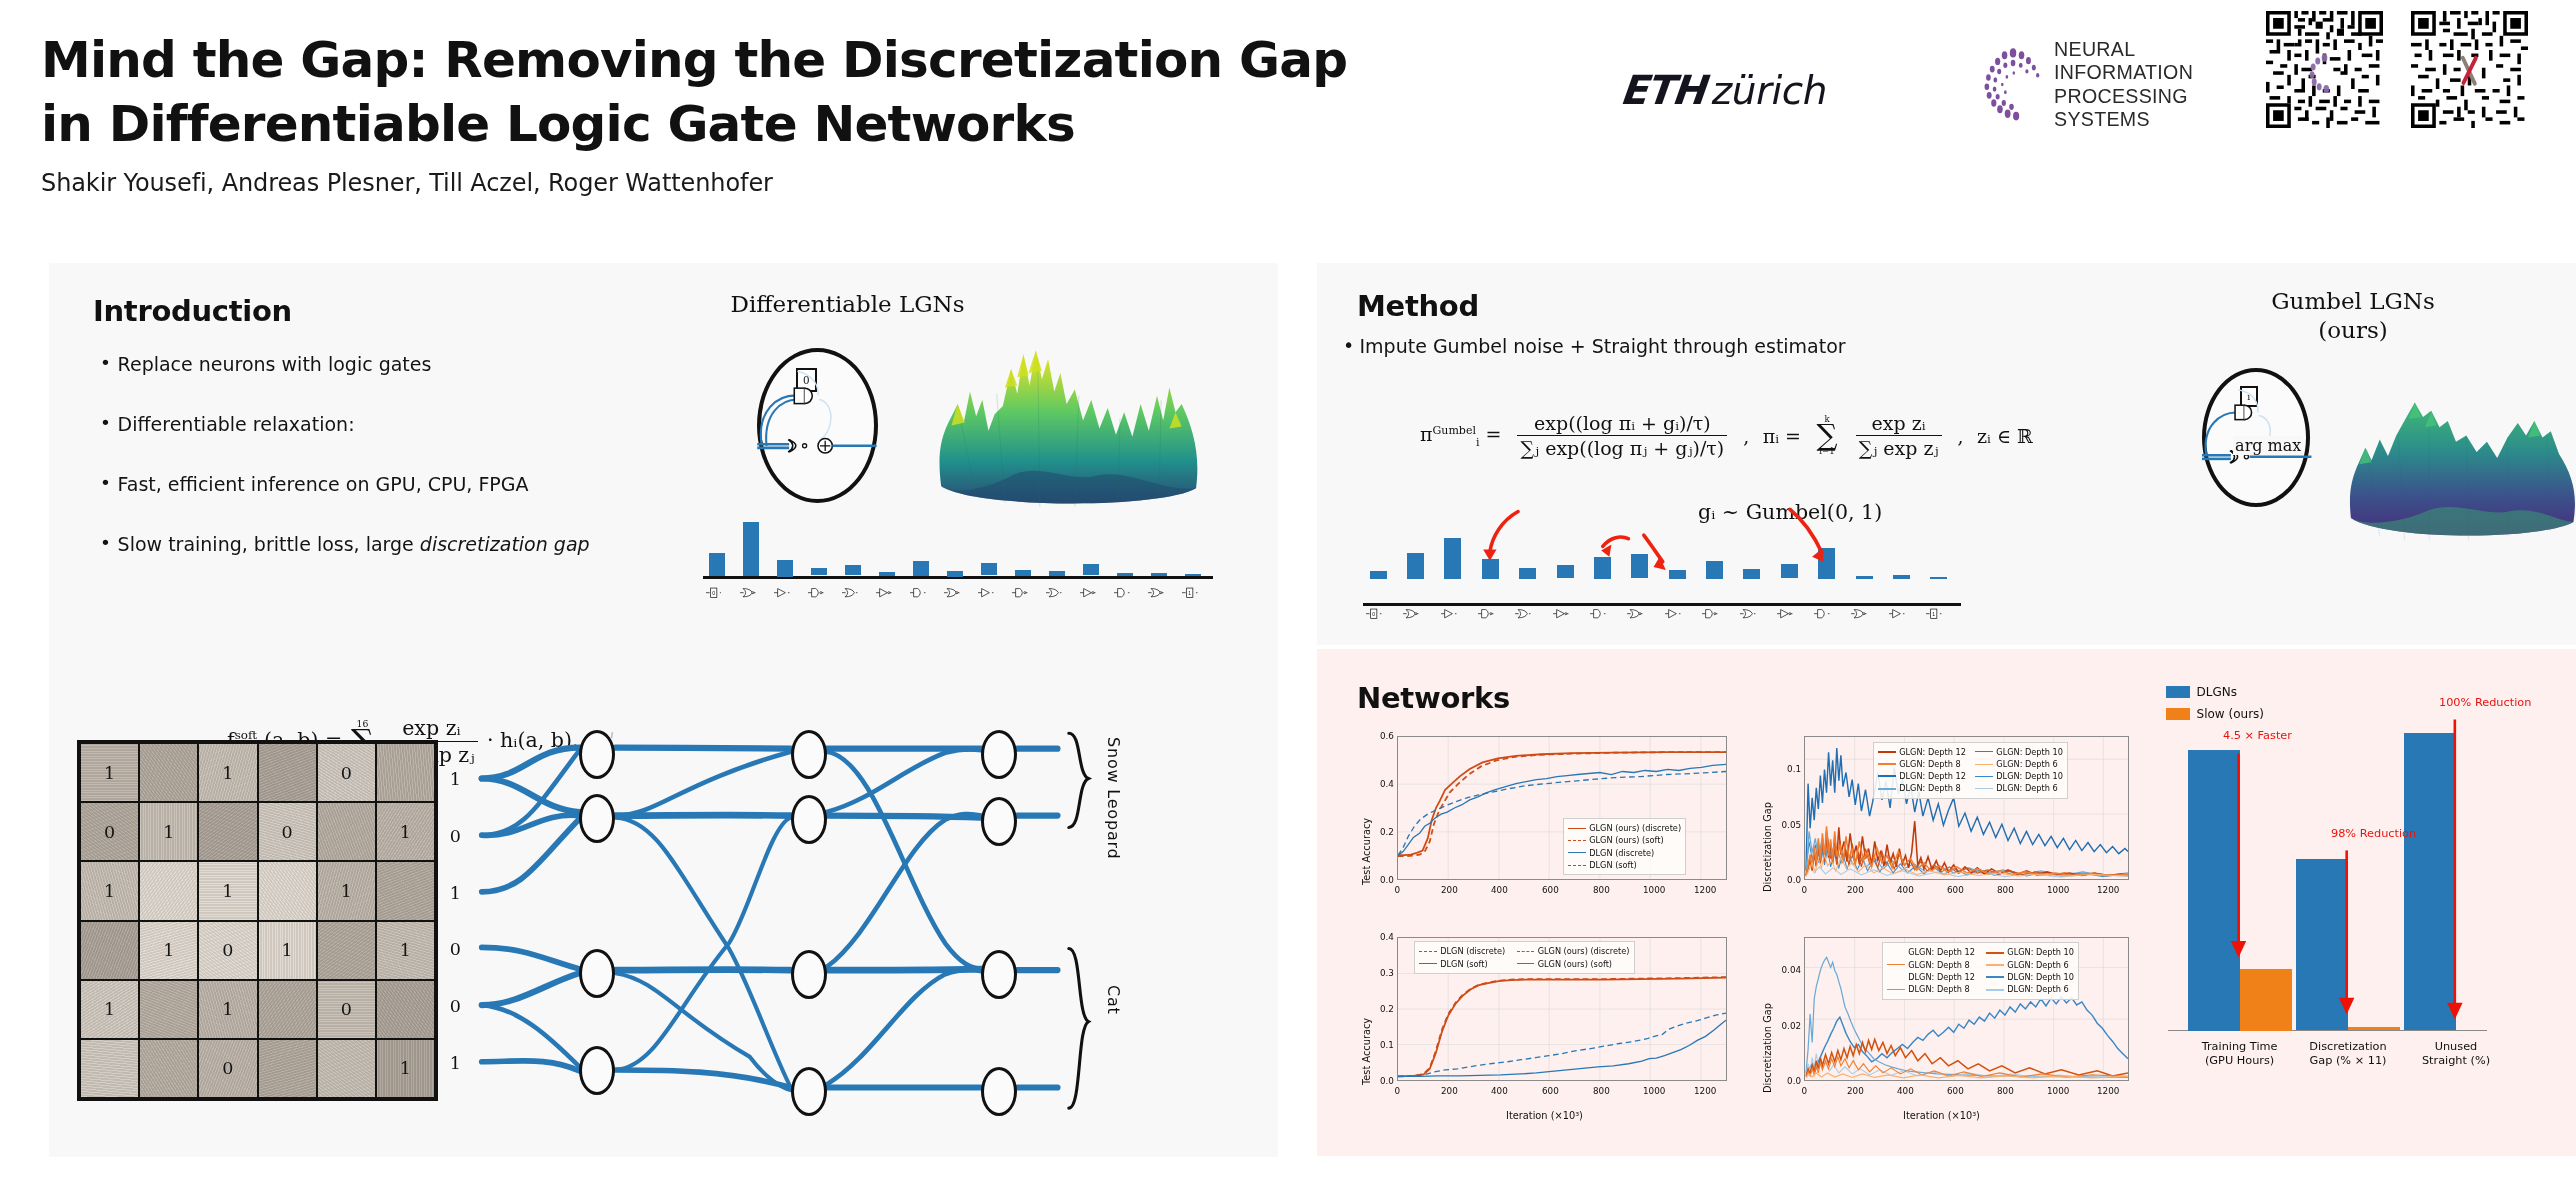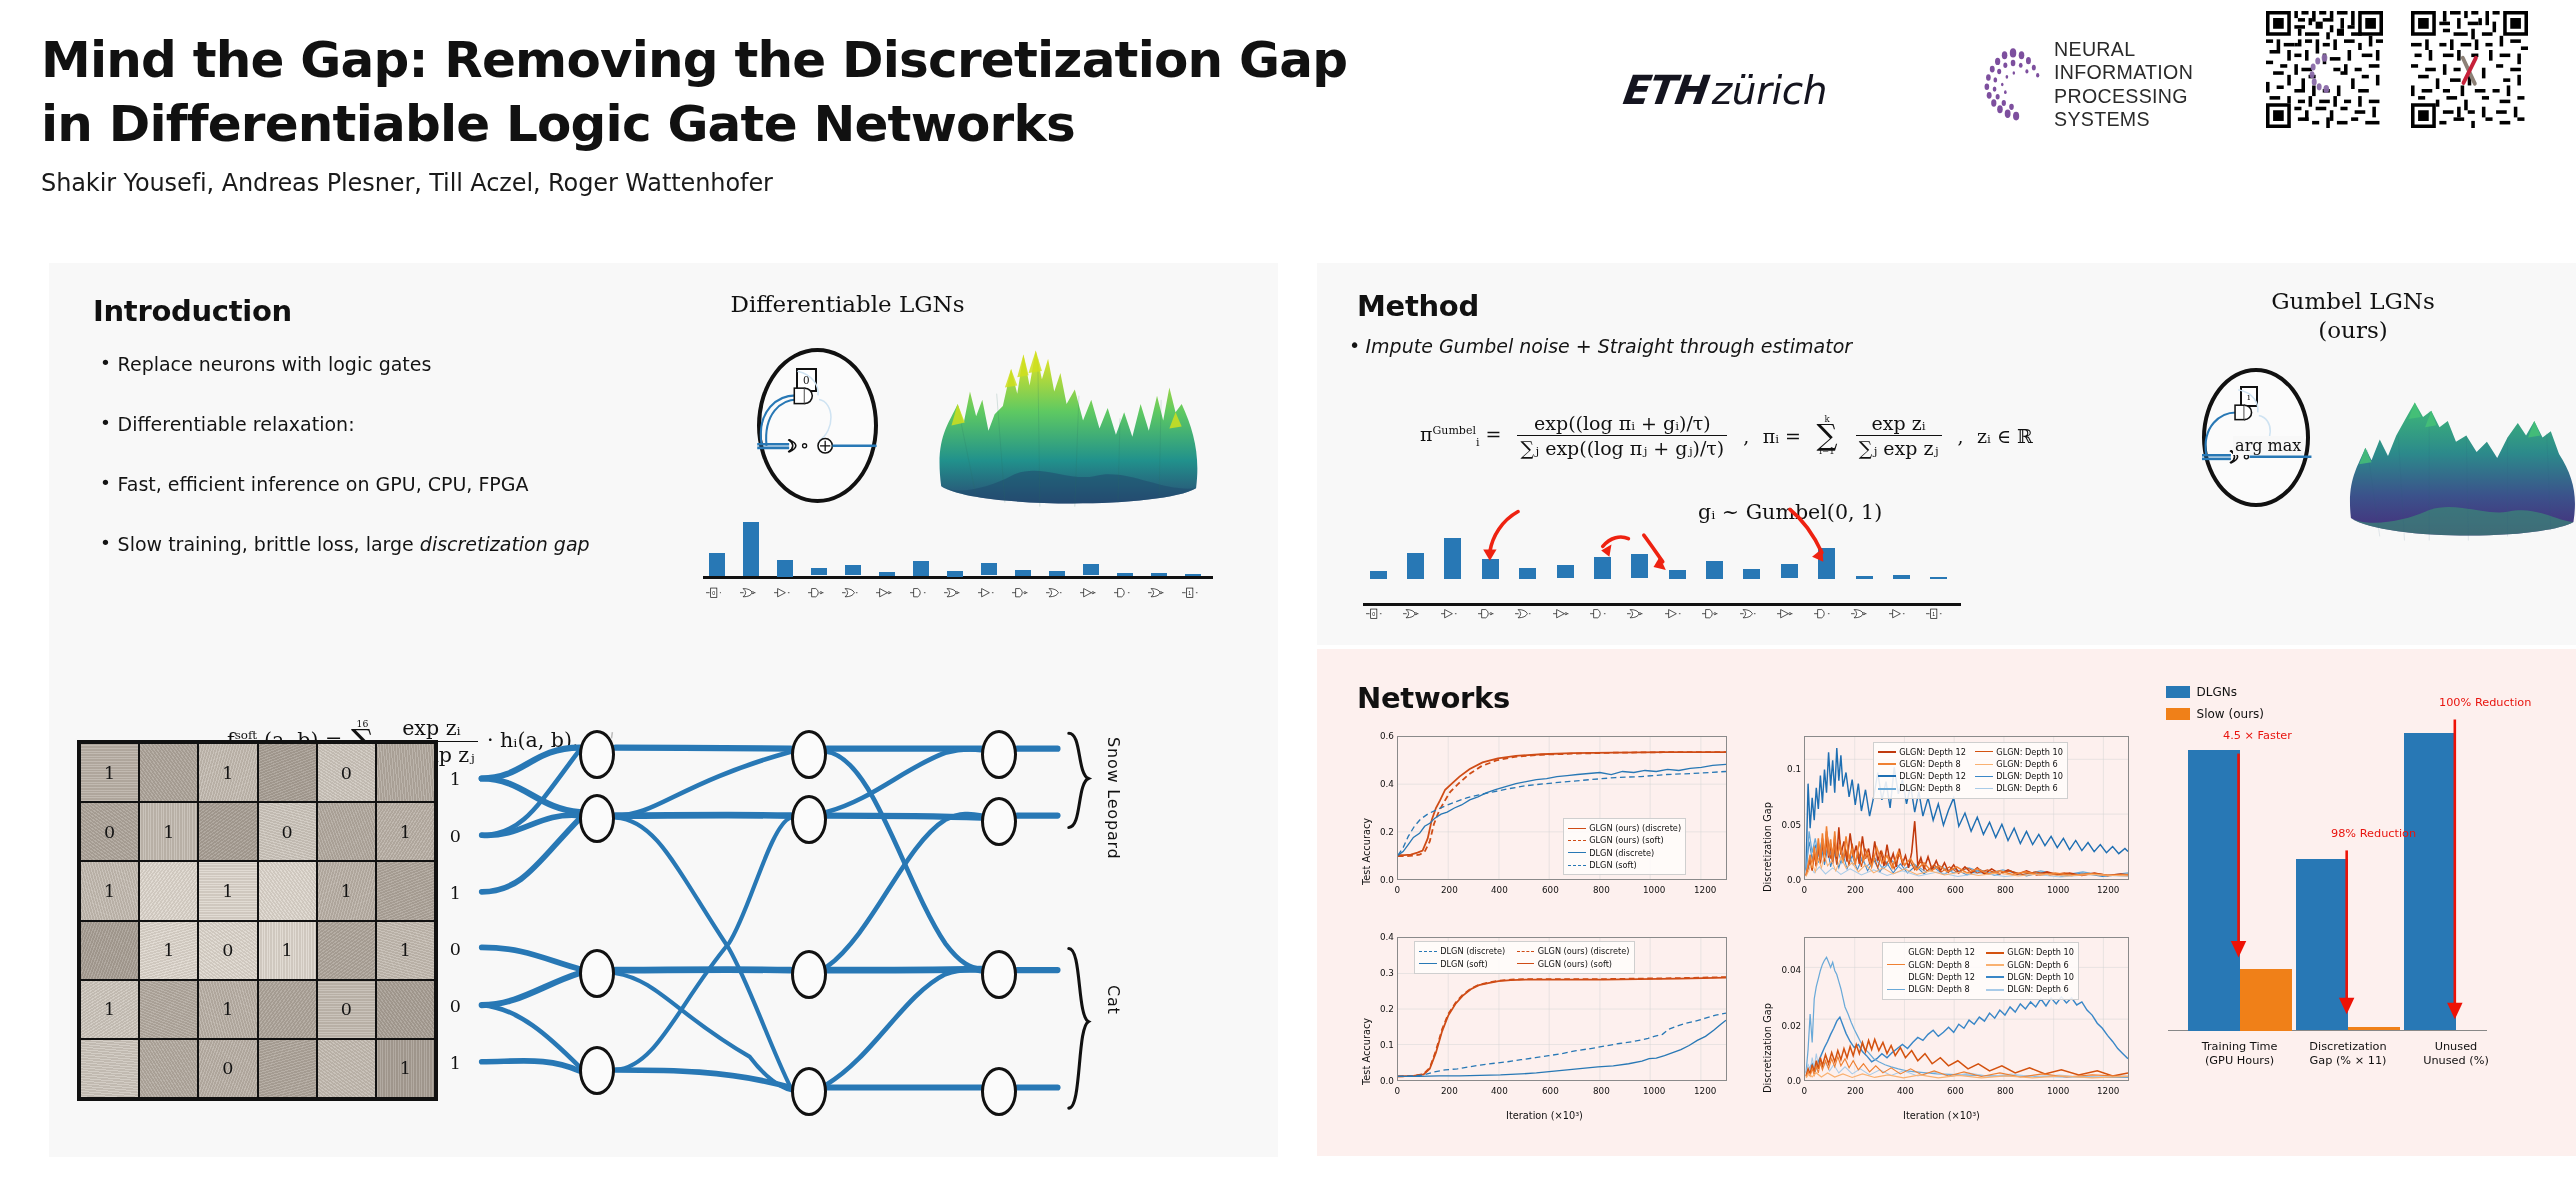--- a/index.html
+++ b/index.html
@@ -44,21 +44,21 @@
   #results-title{ position: absolute; left: 40px; top: 32px; }
 
   .bullets { position: absolute; font-family: "DejaVu Sans", sans-serif;
              font-size: 19px; color: #141414; }
   #intro-bullets { left: 49px; top: 90px; width: 592px; }
   #intro-bullets .b { margin-bottom: 38px; position: relative; padding-left: 19.6px; }
   #intro-bullets .b:before { content: "\2022"; position: absolute; left: 2.1px; top: -1px; font-size: 18.5px; }
   #intro-b4 { margin-top: 10.3px; }
   .ital { font-style: italic; }
 
-  #method-bullets { left: 31px; top: 72px; width: 773px; font-style: italic; }
+  #method-bullets { left: 25px; top: 72px; width: 773px; }
   #method-bullets .b { position: relative; padding-left: 17.5px; font-size: 19px; }
   #method-bullets .b:before { content: "\2022"; position: absolute; left: 1px; top: -1px; }
 
   
   .math { font-family: "DejaVu Serif", serif; color: #111; }
   .frac { display: inline-flex; flex-direction: column; align-items: center;
           vertical-align: middle; margin: 0 2.6px; }
   .frac .num { padding: 0 3.1px 1px 3.1px; }
   .frac .den { padding: 1px 3.1px 0 3.1px; border-top: 1px solid #111; }
   .bigsum { display: inline-flex; flex-direction: column; align-items: center;
@@ -1393,21 +1393,21 @@
         <div class="bc-lbl" style="left:21.6px;top:365px;width:132px;">
           <div>Training Time</div>
           <div>(GPU Hours)</div>
         </div>
         <div class="bc-lbl" style="left:130px;top:365px;width:132px;">
           <div>Discretization</div>
           <div>Gap (% × 11)</div>
         </div>
         <div class="bc-lbl" style="left:238px;top:365px;width:132px;">
           <div>Unused</div>
-          <div>Unused (%)</div>
+          <div>Straight (%)</div>
         </div>
       </div>
     <div id="bc-notes">
         <div class="bc-note" style="left:71px;top:54px;">4.5 × Faster</div>
         <div class="bc-note" style="left:179px;top:152px;">98% Reduction</div>
         <div class="bc-note" style="left:287px;top:20.6px;">100% Reduction</div>
       </div>
     <svg style="position:absolute;left:0;top:0;width:412px;height:459px;pointer-events:none;" viewBox="0 0 800 890">
       <g stroke="#ee1206" stroke-width="5" fill="none">
         <line x1="168" y1="152" x2="168" y2="520"></line>

